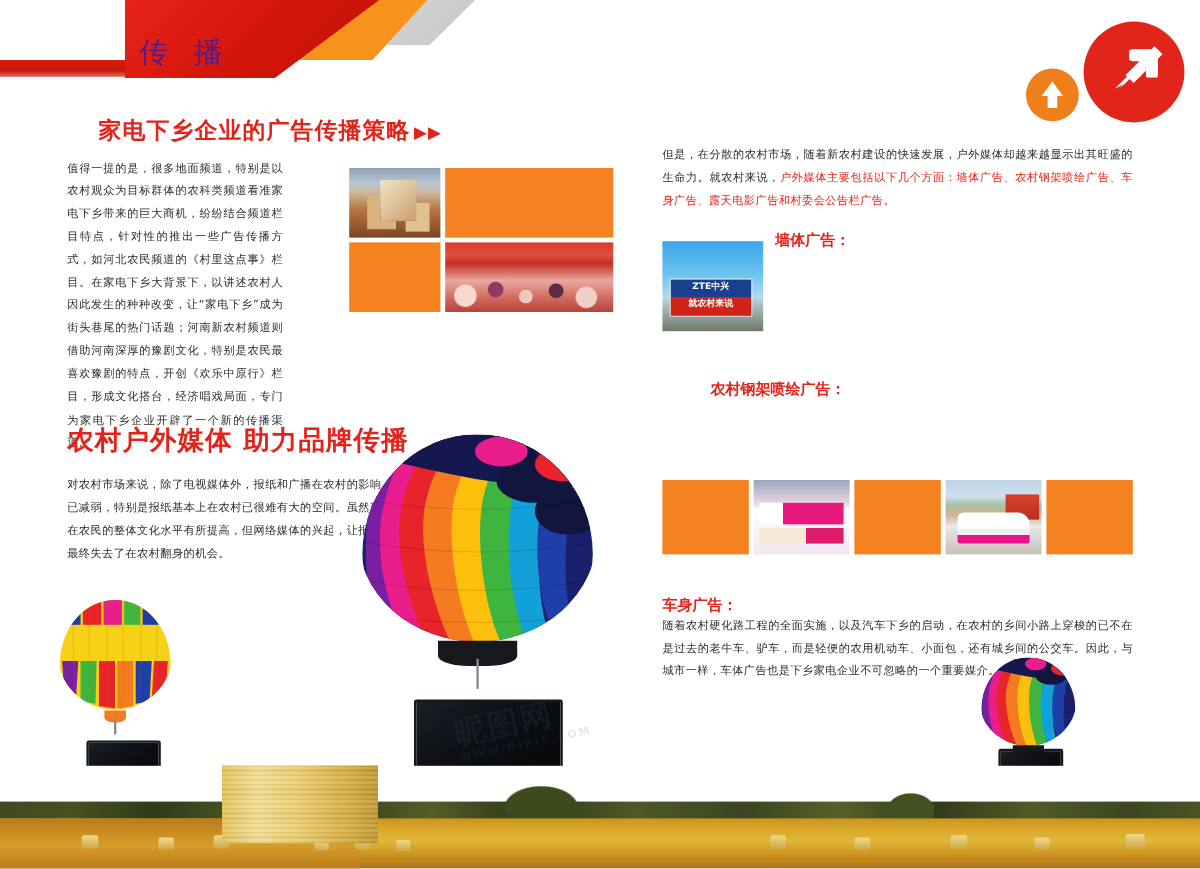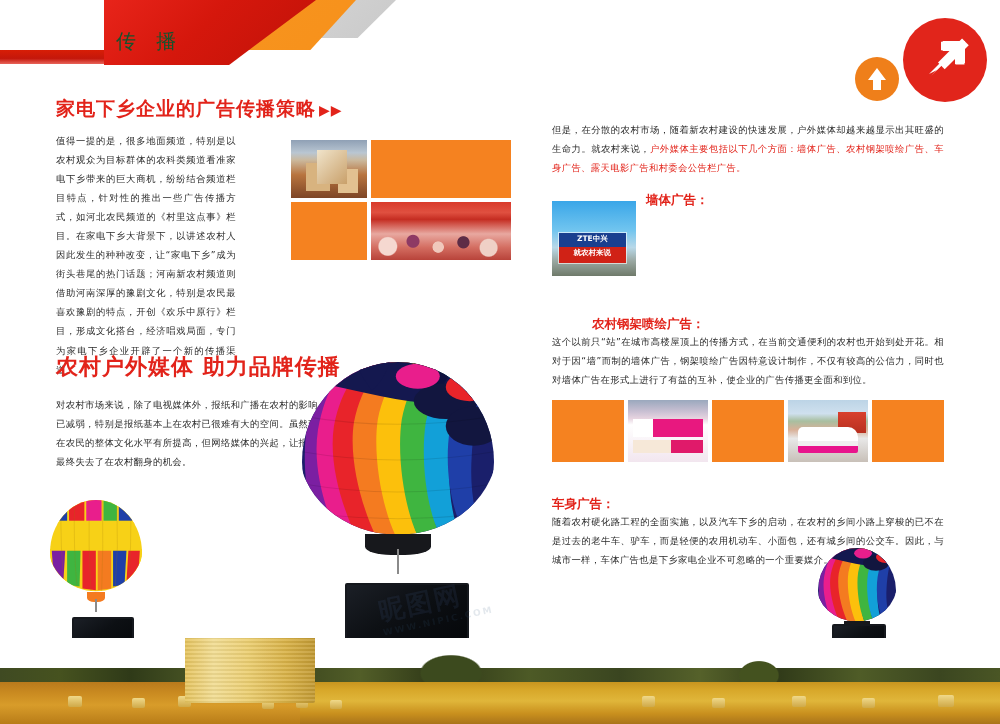--- a/index.html
+++ b/index.html
@@ -32,38 +32,38 @@
     background: linear-gradient(135deg, #f7941e 0%, #f7911b 100%);
     clip-path: polygon(38% 0, 100% 0, 62% 100%, 0 100%);
   }
   .banner-stripe-gray {
     position: absolute; left: 276px; top: 0; width: 120px; height: 38px;
     background: linear-gradient(135deg, #d6d6d6 0%, #c9c9c9 100%);
     clip-path: polygon(40% 0, 100% 0, 68% 100%, 0 100%);
   }
   .banner-title {
     position: absolute; left: 116px; top: 28px;
-    font-size: 20px; color: #14532d; letter-spacing: 7px;
+    font-size: 24px; color: #4c1d95; letter-spacing: 7px;
     font-family: "DejaVu Sans", "Liberation Sans", sans-serif;
   }
 
   
   .logo-big {
     position: absolute; left: 903px; top: 18px; width: 84px; height: 84px;
     border-radius: 50%; background: #e1251b;
   }
   .logo-small {
     position: absolute; left: 855px; top: 57px; width: 44px; height: 44px;
     border-radius: 50%; background: #ef7f1a;
   }
 
   
   .h-main {
     position: absolute; font-size: 19px; font-weight: bold;
-    color: #e2231a; letter-spacing: 1px; white-space: nowrap;
+    color: #e2231a; letter-spacing: 1px; white-space: nowrap; margin-left: 26px;
   }
   .h-main2 {
     position: absolute; font-size: 22px; font-weight: bold;
     color: #e2231a; letter-spacing: 1px; white-space: nowrap;
   }
   .h-sub {
     position: absolute; font-size: 12.5px; font-weight: bold;
     color: #e2231a; white-space: nowrap;
   }
   .arrow-pair { display: inline-block; color: #e2231a; font-size: 14px; margin-left: 3px; }
@@ -305,21 +305,20 @@
     <span>但是，在分散的农村市场，随着新农村建设的快速发展，户外媒体却越来越显示出其旺盛的生命力。就农村来说，</span><span class="inline-red">户外媒体主要包括以下几个方面：墙体广告、农村钢架喷绘广告、车身广告、露天电影广告和村委会公告栏广告。</span>
   </div>
 
   <div class="h-sub" style="left:646px; top:192px;">墙体广告：</div>
   <div class="wall-photo photo-cell ph-zte">
     <div class="zte-t">ZTE中兴</div>
     <div class="zte-b">就农村来说</div>
   </div>
 
   <div class="h-sub" style="left:552px; top:316px;margin-left:40px;">农村钢架喷绘广告：</div>
-  <div class="body-txt" style="left:552px; top:332px; width:392px;">这个以前只“站”在城市高楼屋顶上的传播方式，在当前交通便利的农村也开始到处开花。相对于因“墙”而制的墙体广告，钢架喷绘广告因特意设计制作，不仅有较高的公信力，同时也对墙体广告在形式上进行了有益的互补，使企业的广告传播更全面和到位。</div>
 
   <div class="strip-right">
     <div class="cell orange-cell" style="left:0px;   width:72px;"></div>
     <div class="cell photo-cell ph-billboards" style="left:76px;  width:80px;"></div>
     <div class="cell orange-cell" style="left:160px; width:72px;"></div>
     <div class="cell photo-cell ph-van" style="left:236px; width:80px;"></div>
     <div class="cell orange-cell" style="left:320px; width:72px;"></div>
   </div>
 
   <div class="h-sub" style="left:552px; top:496px;">车身广告：</div>

